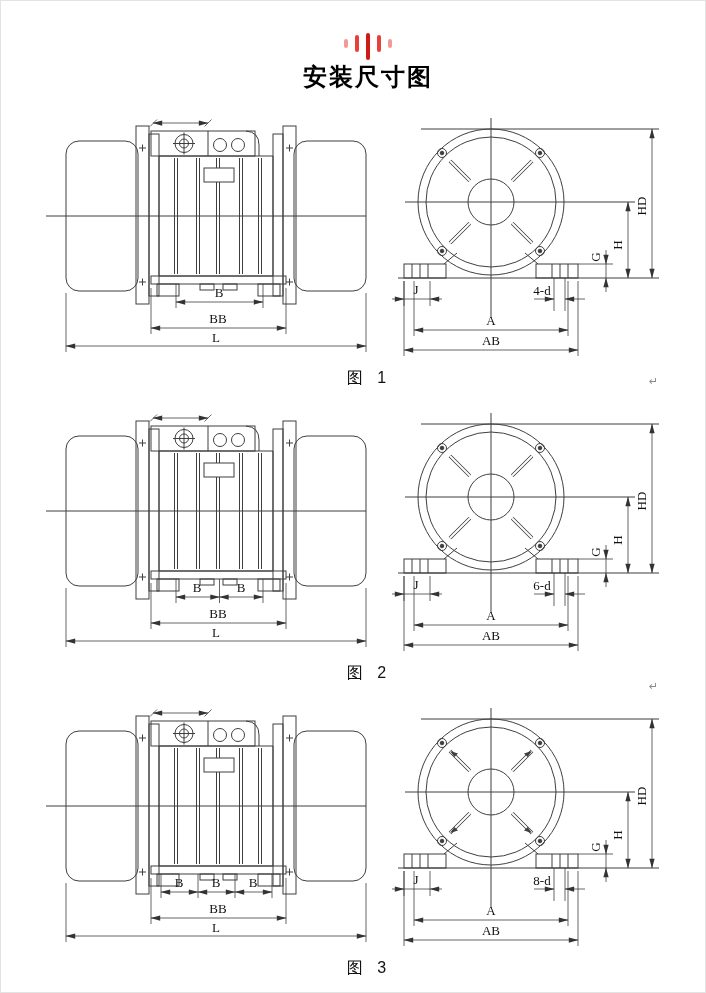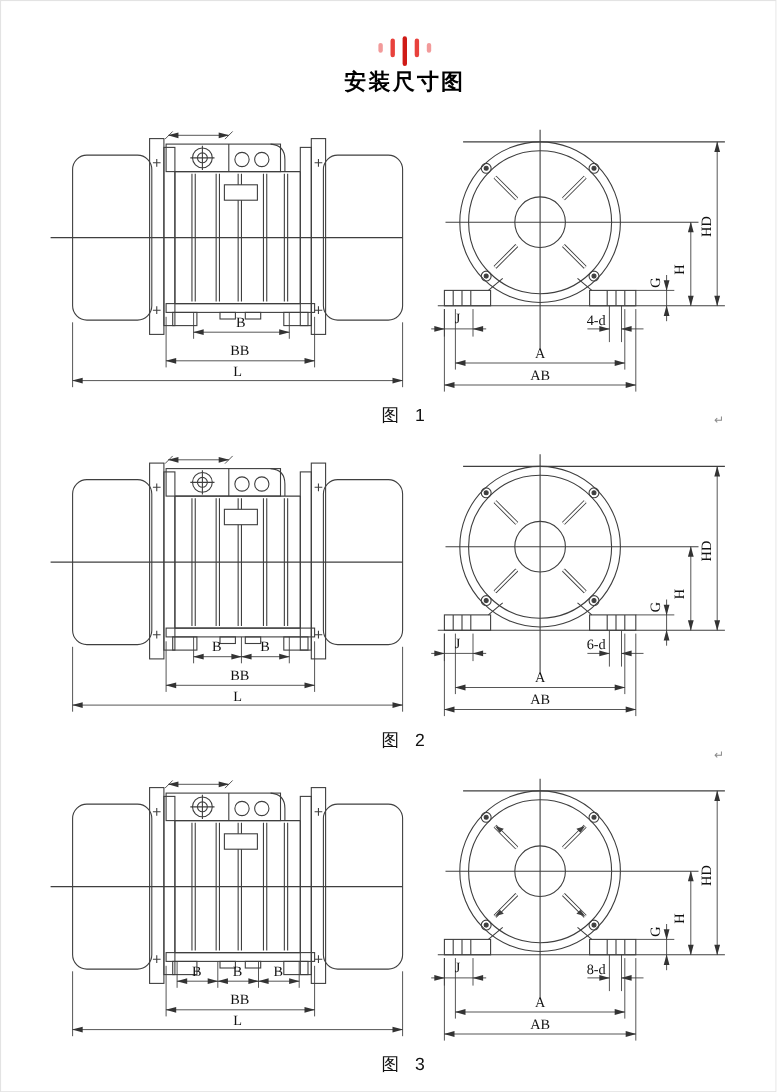--- a/index.html
+++ b/index.html
@@ -10,21 +10,21 @@
   #header{position:absolute;left:0;top:0;width:100%;padding-left:30px;
           box-sizing:border-box;text-align:center;}
   #logo{margin-top:27px;height:30px;display:flex;justify-content:center;
         align-items:center;gap:7px;}
   #logo .bar{width:4px;border-radius:2px;}
   #logo .b1{height:9px;background:#f29a9a;}
   #logo .b2{height:17px;background:#e8413c;}
   #logo .b3{height:27px;background:#cf1a16;transform:translateY(3px);}
   #logo .b4{height:17px;background:#e8413c;}
   #logo .b5{height:9px;background:#f29a9a;}
-  #title{margin-top:3px;font-size:20px;font-weight:bold;color:#000;
+  #title{margin-top:3px;font-size:24px;font-weight:bold;color:#000;
          letter-spacing:2px;}
   
   svg.figure{position:absolute;left:0;width:706px;height:295px;}
   #fig1{top:105px;} #fig2{top:400px;} #fig3{top:695px;}
   text.dim{font-family:"Liberation Serif",serif;font-size:13px;fill:#111;}
   text.cap{font-family:"Liberation Sans",sans-serif;font-size:16px;fill:#111;
            letter-spacing:5px;}
   .retmark{position:absolute;font-size:11px;color:#8a8a8a;
            font-family:"DejaVu Sans",sans-serif;}
   #ret1{left:648px;top:374px;} #ret2{left:648px;top:679px;}

